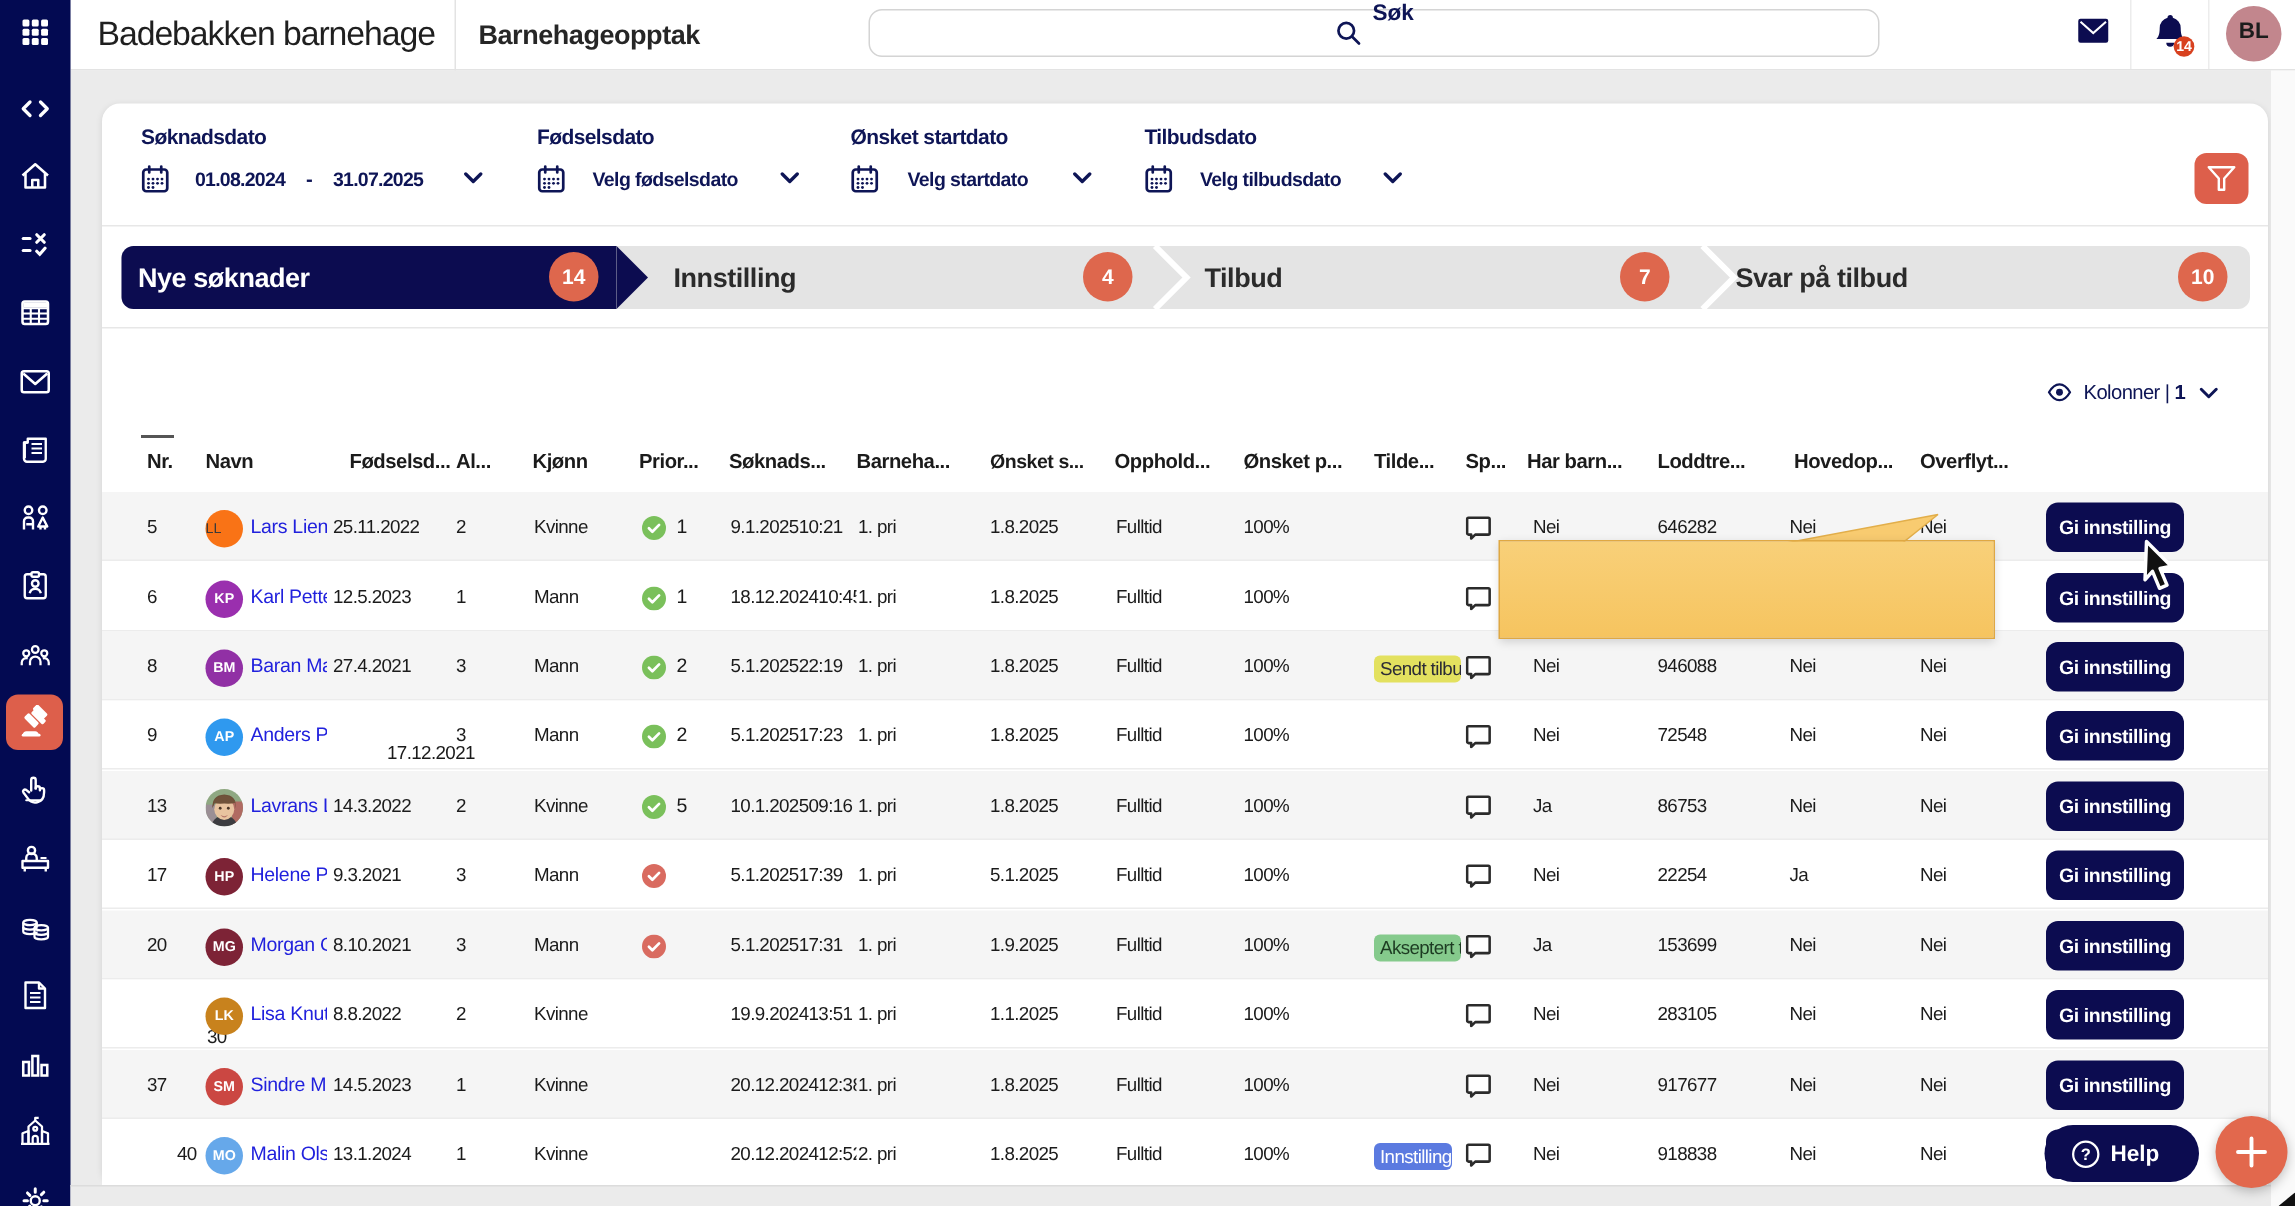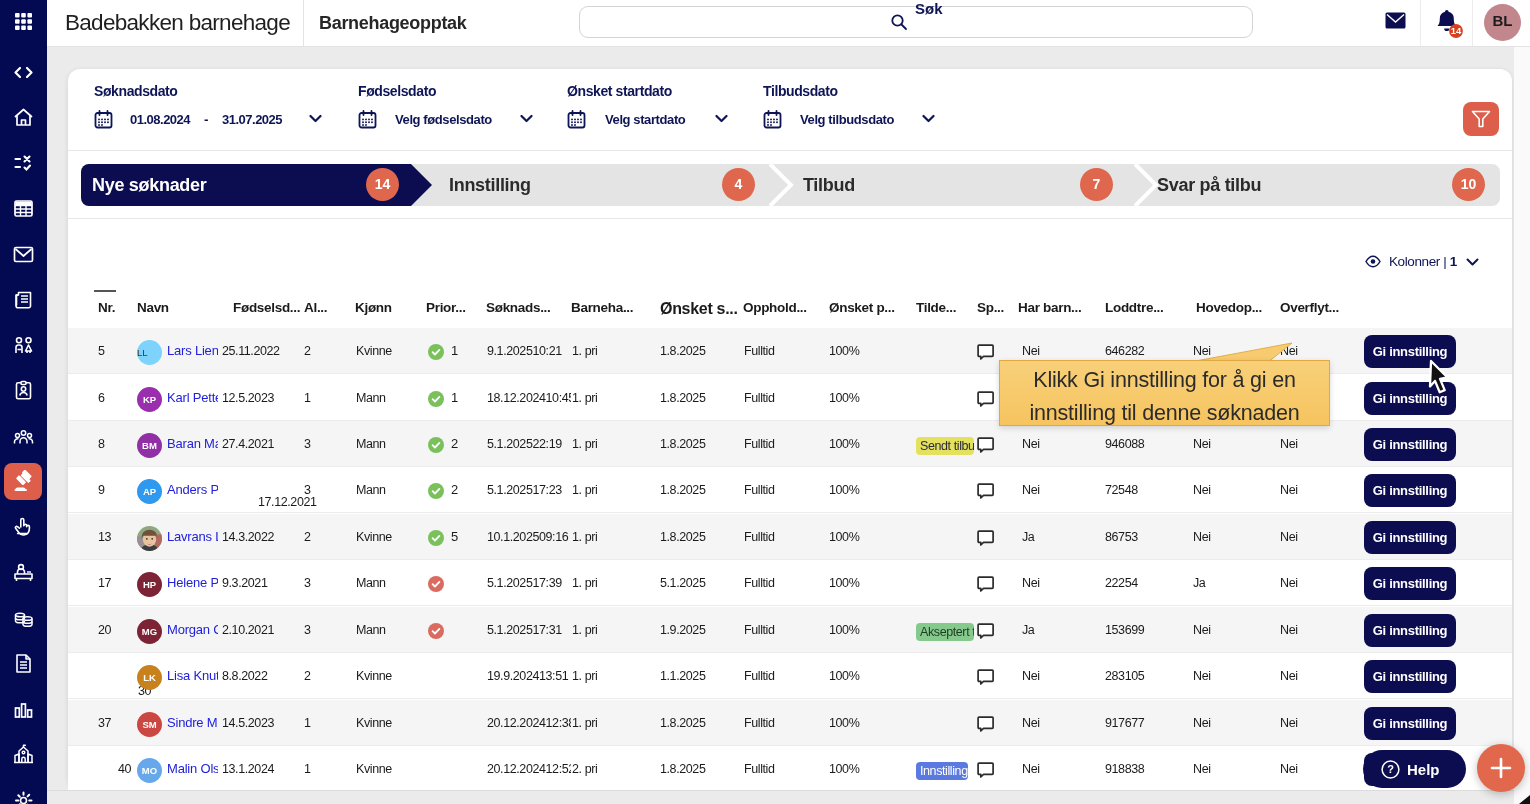--- a/index.html
+++ b/index.html
@@ -289,21 +289,21 @@
     </svg>
 <div class="abs" style="left:92px;top:175px;font-size:18px;font-weight:bold;letter-spacing:-0.3px;color:#fff;">Nye søknader</div>
 <svg class="abs" style="left:768px;top:164px;" width="26" height="42" viewBox="0 0 26 42">
       <path d="M2 0l21 21L2 42" fill="none" stroke="#fff" stroke-width="4"></path>
     </svg>
 <svg class="abs" style="left:1133px;top:164px;" width="26" height="42" viewBox="0 0 26 42">
       <path d="M2 0l21 21L2 42" fill="none" stroke="#fff" stroke-width="4"></path>
     </svg>
 <div class="abs" style="left:449px;top:175px;font-size:18px;font-weight:bold;letter-spacing:-0.3px;color:#2b2b2b;">Innstilling</div>
 <div class="abs" style="left:803px;top:175px;font-size:18px;font-weight:bold;letter-spacing:-0.3px;color:#2b2b2b;">Tilbud</div>
-<div class="abs" style="left:1157px;top:175px;font-size:18px;font-weight:bold;letter-spacing:-0.3px;color:#2b2b2b;">Svar på tilbu</div>
+<div class="abs" style="left:1157px;top:175px;font-size:18px;font-weight:bold;letter-spacing:-0.3px;color:#2b2b2b;">Svar på tilbud</div>
 <div class="abs" style="left:366px;top:168px;width:33px;height:33px;border-radius:50%;background:#de674d;color:#fff;font-size:14px;font-weight:bold;text-align:center;line-height:33px;">14</div>
 <div class="abs" style="left:722px;top:168px;width:33px;height:33px;border-radius:50%;background:#de674d;color:#fff;font-size:14px;font-weight:bold;text-align:center;line-height:33px;">4</div>
 <div class="abs" style="left:1080px;top:168px;width:33px;height:33px;border-radius:50%;background:#de674d;color:#fff;font-size:14px;font-weight:bold;text-align:center;line-height:33px;">7</div>
 <div class="abs" style="left:1452px;top:168px;width:33px;height:33px;border-radius:50%;background:#de674d;color:#fff;font-size:14px;font-weight:bold;text-align:center;line-height:33px;">10</div>
 <div class="abs" style="left:68px;top:218px;width:1444px;height:1px;background:#e7e7e7;"></div>
 <svg class="abs" style="left:1365px;top:255px;" width="16" height="13" viewBox="0 0 16 13">
       <path d="M1 6.5C3 3 5.3 1.2 8 1.2S13 3 15 6.5C13 10 10.7 11.8 8 11.8S3 10 1 6.5z" fill="none" stroke="#0e1556" stroke-width="1.5"></path>
       <circle cx="8" cy="6.5" r="2.3" fill="#0e1556"></circle>
     </svg>
 <div class="abs navy" style="left:1389px;top:254px;font-size:13.5px;letter-spacing:-0.4px;">Kolonner&nbsp;|&nbsp;<b>1</b></div>
@@ -312,32 +312,32 @@
     </svg>
 <div class="abs" style="left:94px;top:290px;width:22px;height:2px;background:#555;"></div>
 <div class="abs" style="left:98px;top:300px;font-size:13.5px;font-weight:bold;letter-spacing:-0.3px;color:#1b1b1b;">Nr.</div>
 <div class="abs" style="left:137px;top:300px;font-size:13.5px;font-weight:bold;letter-spacing:-0.3px;color:#1b1b1b;">Navn</div>
 <div class="abs" style="left:217px;top:300px;font-size:13.5px;font-weight:bold;letter-spacing:-0.3px;color:#1b1b1b;padding-left:16px;">Fødselsd...</div>
 <div class="abs" style="left:304px;top:300px;font-size:13.5px;font-weight:bold;letter-spacing:-0.3px;color:#1b1b1b;">Al...</div>
 <div class="abs" style="left:355px;top:300px;font-size:13.5px;font-weight:bold;letter-spacing:-0.3px;color:#1b1b1b;">Kjønn</div>
 <div class="abs" style="left:426px;top:300px;font-size:13.5px;font-weight:bold;letter-spacing:-0.3px;color:#1b1b1b;">Prior...</div>
 <div class="abs" style="left:486px;top:300px;font-size:13.5px;font-weight:bold;letter-spacing:-0.3px;color:#1b1b1b;">Søknads...</div>
 <div class="abs" style="left:571px;top:300px;font-size:13.5px;font-weight:bold;letter-spacing:-0.3px;color:#1b1b1b;">Barneha...</div>
-<div class="abs" style="left:660px;top:300px;font-size:16px;font-weight:bold;letter-spacing:-0.3px;color:#1b1b1b;">Ønsket s...</div>
+<div class="abs" style="left:660px;top:300px;font-size:13px;font-weight:bold;letter-spacing:-0.3px;color:#1b1b1b;">Ønsket s...</div>
 <div class="abs" style="left:743px;top:300px;font-size:13.5px;font-weight:bold;letter-spacing:-0.3px;color:#1b1b1b;">Opphold...</div>
 <div class="abs" style="left:829px;top:300px;font-size:13.5px;font-weight:bold;letter-spacing:-0.3px;color:#1b1b1b;">Ønsket p...</div>
 <div class="abs" style="left:916px;top:300px;font-size:13.5px;font-weight:bold;letter-spacing:-0.3px;color:#1b1b1b;">Tilde...</div>
 <div class="abs" style="left:977px;top:300px;font-size:13.5px;font-weight:bold;letter-spacing:-0.3px;color:#1b1b1b;">Sp...</div>
 <div class="abs" style="left:1018px;top:300px;font-size:13.5px;font-weight:bold;letter-spacing:-0.3px;color:#1b1b1b;">Har barn...</div>
 <div class="abs" style="left:1105px;top:300px;font-size:13.5px;font-weight:bold;letter-spacing:-0.3px;color:#1b1b1b;">Loddtre...</div>
 <div class="abs" style="left:1196px;top:300px;font-size:13.5px;font-weight:bold;letter-spacing:-0.3px;color:#1b1b1b;">Hovedop...</div>
 <div class="abs" style="left:1280px;top:300px;font-size:13.5px;font-weight:bold;letter-spacing:-0.3px;color:#1b1b1b;">Overflyt...</div>
 <div class="abs" style="left:68px;top:328px;width:1444px;height:46px;background:#f5f5f5;border-bottom:1px solid #ececec;font-size:12.5px;letter-spacing:-0.4px;color:#1b1b1b;">
 <div class="abs" style="left:30px;top:0;height:46px;line-height:46px;">5</div>
-<div class="abs" style="left:69px;top:12px;width:25px;height:25px;border-radius:50%;background:#7dd3fc;color:#3a3a3a;font-size:9.5px;font-weight:normal;text-align:left;line-height:25px;letter-spacing:0;">LL</div>
+<div class="abs" style="left:69px;top:12px;width:25px;height:25px;border-radius:50%;background:#f97316;color:#3a3a3a;font-size:9.5px;font-weight:normal;text-align:left;line-height:25px;letter-spacing:0;">LL</div>
 <div class="abs" style="left:99px;top:0;height:46px;line-height:46px;width:51px;overflow:hidden;white-space:nowrap;color:#2121dd;font-size:13px;letter-spacing:-0.2px;">Lars Lien</div>
 <div class="abs" style="left:154px;top:0;height:46px;line-height:46px;">25.11.2022</div>
 <div class="abs" style="left:236px;top:0;height:46px;line-height:46px;">2</div>
 <div class="abs" style="left:288px;top:0;height:46px;line-height:46px;">Kvinne</div>
 <div class="abs" style="left:360px;top:16px;"><svg width="16" height="16" viewBox="0 0 16 16">
           <circle cx="8" cy="8" r="8" fill="#7ac05b"></circle>
           <path d="M4.6 8.2l2.3 2.3 4.5-4.6" fill="none" stroke="#fff" stroke-width="1.8" stroke-linecap="round" stroke-linejoin="round"></path>
         </svg></div>
 <div class="abs" style="left:383px;top:0;height:46px;line-height:46px;font-size:13px;">1</div>
 <div class="abs" style="left:419px;top:0;height:46px;line-height:46px;width:84px;overflow:hidden;white-space:nowrap;">9.1.202510:21</div>
@@ -499,21 +499,21 @@
 <div class="abs" style="left:954px;top:0;height:46px;line-height:46px;">Nei</div>
 <div class="abs" style="left:1037px;top:0;height:46px;line-height:46px;">22254</div>
 <div class="abs" style="left:1125px;top:0;height:46px;line-height:46px;">Ja</div>
 <div class="abs" style="left:1212px;top:0;height:46px;line-height:46px;">Nei</div>
 <div class="abs" style="left:1296px;top:7px;width:92px;height:33px;background:#0c0c50;border-radius:8px;color:#fff;font-size:13px;font-weight:bold;letter-spacing:-0.3px;text-align:center;line-height:33px;">Gi innstilling</div>
 </div>
 <div class="abs" style="left:68px;top:607px;width:1444px;height:46px;background:#f5f5f5;border-bottom:1px solid #ececec;font-size:12.5px;letter-spacing:-0.4px;color:#1b1b1b;">
 <div class="abs" style="left:30px;top:0;height:46px;line-height:46px;">20</div>
 <div class="abs" style="left:69px;top:12px;width:25px;height:25px;border-radius:50%;background:#7d2336;color:#fff;font-size:9.5px;font-weight:bold;text-align:center;line-height:25px;letter-spacing:0;">MG</div>
 <div class="abs" style="left:99px;top:0;height:46px;line-height:46px;width:51px;overflow:hidden;white-space:nowrap;color:#2121dd;font-size:13px;letter-spacing:-0.2px;">Morgan Gr</div>
-<div class="abs" style="left:154px;top:0;height:46px;line-height:46px;">2.10.2021</div>
+<div class="abs" style="left:154px;top:0;height:46px;line-height:46px;">8.10.2021</div>
 <div class="abs" style="left:236px;top:0;height:46px;line-height:46px;">3</div>
 <div class="abs" style="left:288px;top:0;height:46px;line-height:46px;">Mann</div>
 <div class="abs" style="left:360px;top:16px;"><svg width="16" height="16" viewBox="0 0 16 16">
           <circle cx="8" cy="8" r="8" fill="#d96b60"></circle>
           <path d="M4.6 8.2l2.3 2.3 4.5-4.6" fill="none" stroke="#fff" stroke-width="1.8" stroke-linecap="round" stroke-linejoin="round"></path>
         </svg></div>
 <div class="abs" style="left:419px;top:0;height:46px;line-height:46px;width:84px;overflow:hidden;white-space:nowrap;">5.1.202517:31</div>
 <div class="abs" style="left:504px;top:0;height:46px;line-height:46px;">1. pri</div>
 <div class="abs" style="left:592px;top:0;height:46px;line-height:46px;">1.9.2025</div>
 <div class="abs" style="left:676px;top:0;height:46px;line-height:46px;">Fulltid</div>
@@ -594,21 +594,20 @@
 </div>
 <div class="abs" style="left:47px;top:790px;width:1483px;height:14px;background:#ebebeb;border-top:1px solid #dcdcdc;"></div>
 <div class="abs" style="left:1514px;top:47px;width:16px;height:757px;background:#fafafa;"></div>
 <svg class="abs" style="left:1519px;top:795px;" width="11" height="9" viewBox="0 0 11 9">
       <path d="M0 9L11 0v9z" fill="#111"></path>
     </svg>
 <svg class="abs" style="left:1180px;top:340px;" width="120" height="24" viewBox="0 0 120 24">
       <path d="M5 23L112 3l-25 20z" fill="#f8cb70" stroke="#e2ae4a" stroke-width="1"></path>
     </svg>
 <div class="abs" style="left:999px;top:360px;width:331px;height:66px;background:linear-gradient(180deg,#f8d079,#f6c45f);border:1px solid #dfa843;box-shadow:0 2px 6px rgba(0,0,0,0.15);"></div>
-<div class="abs" style="left:999px;top:364px;width:331px;text-align:center;font-size:21.5px;color:#2b2b2b;line-height:33px;letter-spacing:-0.2px;">Klikk Gi innstilling for å gi en<br>innstilling til denne søknaden</div>
 <svg class="abs" style="left:1426px;top:359px;" width="28" height="44" viewBox="0 0 28 44">
       <path d="M5 2l16.5 16.5-7.5 1.4 4.7 11.2-5 2.1-4.7-11.3L4 27.5z" fill="#111" stroke="#fff" stroke-width="2.3" stroke-linejoin="round"></path>
     </svg>
 <div class="abs" style="left:1363px;top:750px;width:103px;height:38px;background:#0c0c50;border-radius:19px;"></div>
 <svg class="abs" style="left:1381px;top:760px;" width="19" height="19" viewBox="0 0 19 19">
       <circle cx="9.5" cy="9.5" r="8.4" fill="none" stroke="#fff" stroke-width="1.5"></circle>
       <text x="9.5" y="13.4" font-size="11" font-weight="bold" fill="#fff" text-anchor="middle" font-family="Liberation Sans,sans-serif">?</text>
     </svg>
 <div class="abs" style="left:1407px;top:761px;font-size:15px;font-weight:bold;color:#fff;">Help</div>
 <div class="abs" style="left:1477px;top:744px;width:48px;height:48px;border-radius:50%;background:#e2684d;box-shadow:0 2px 8px rgba(0,0,0,0.25);"></div>

